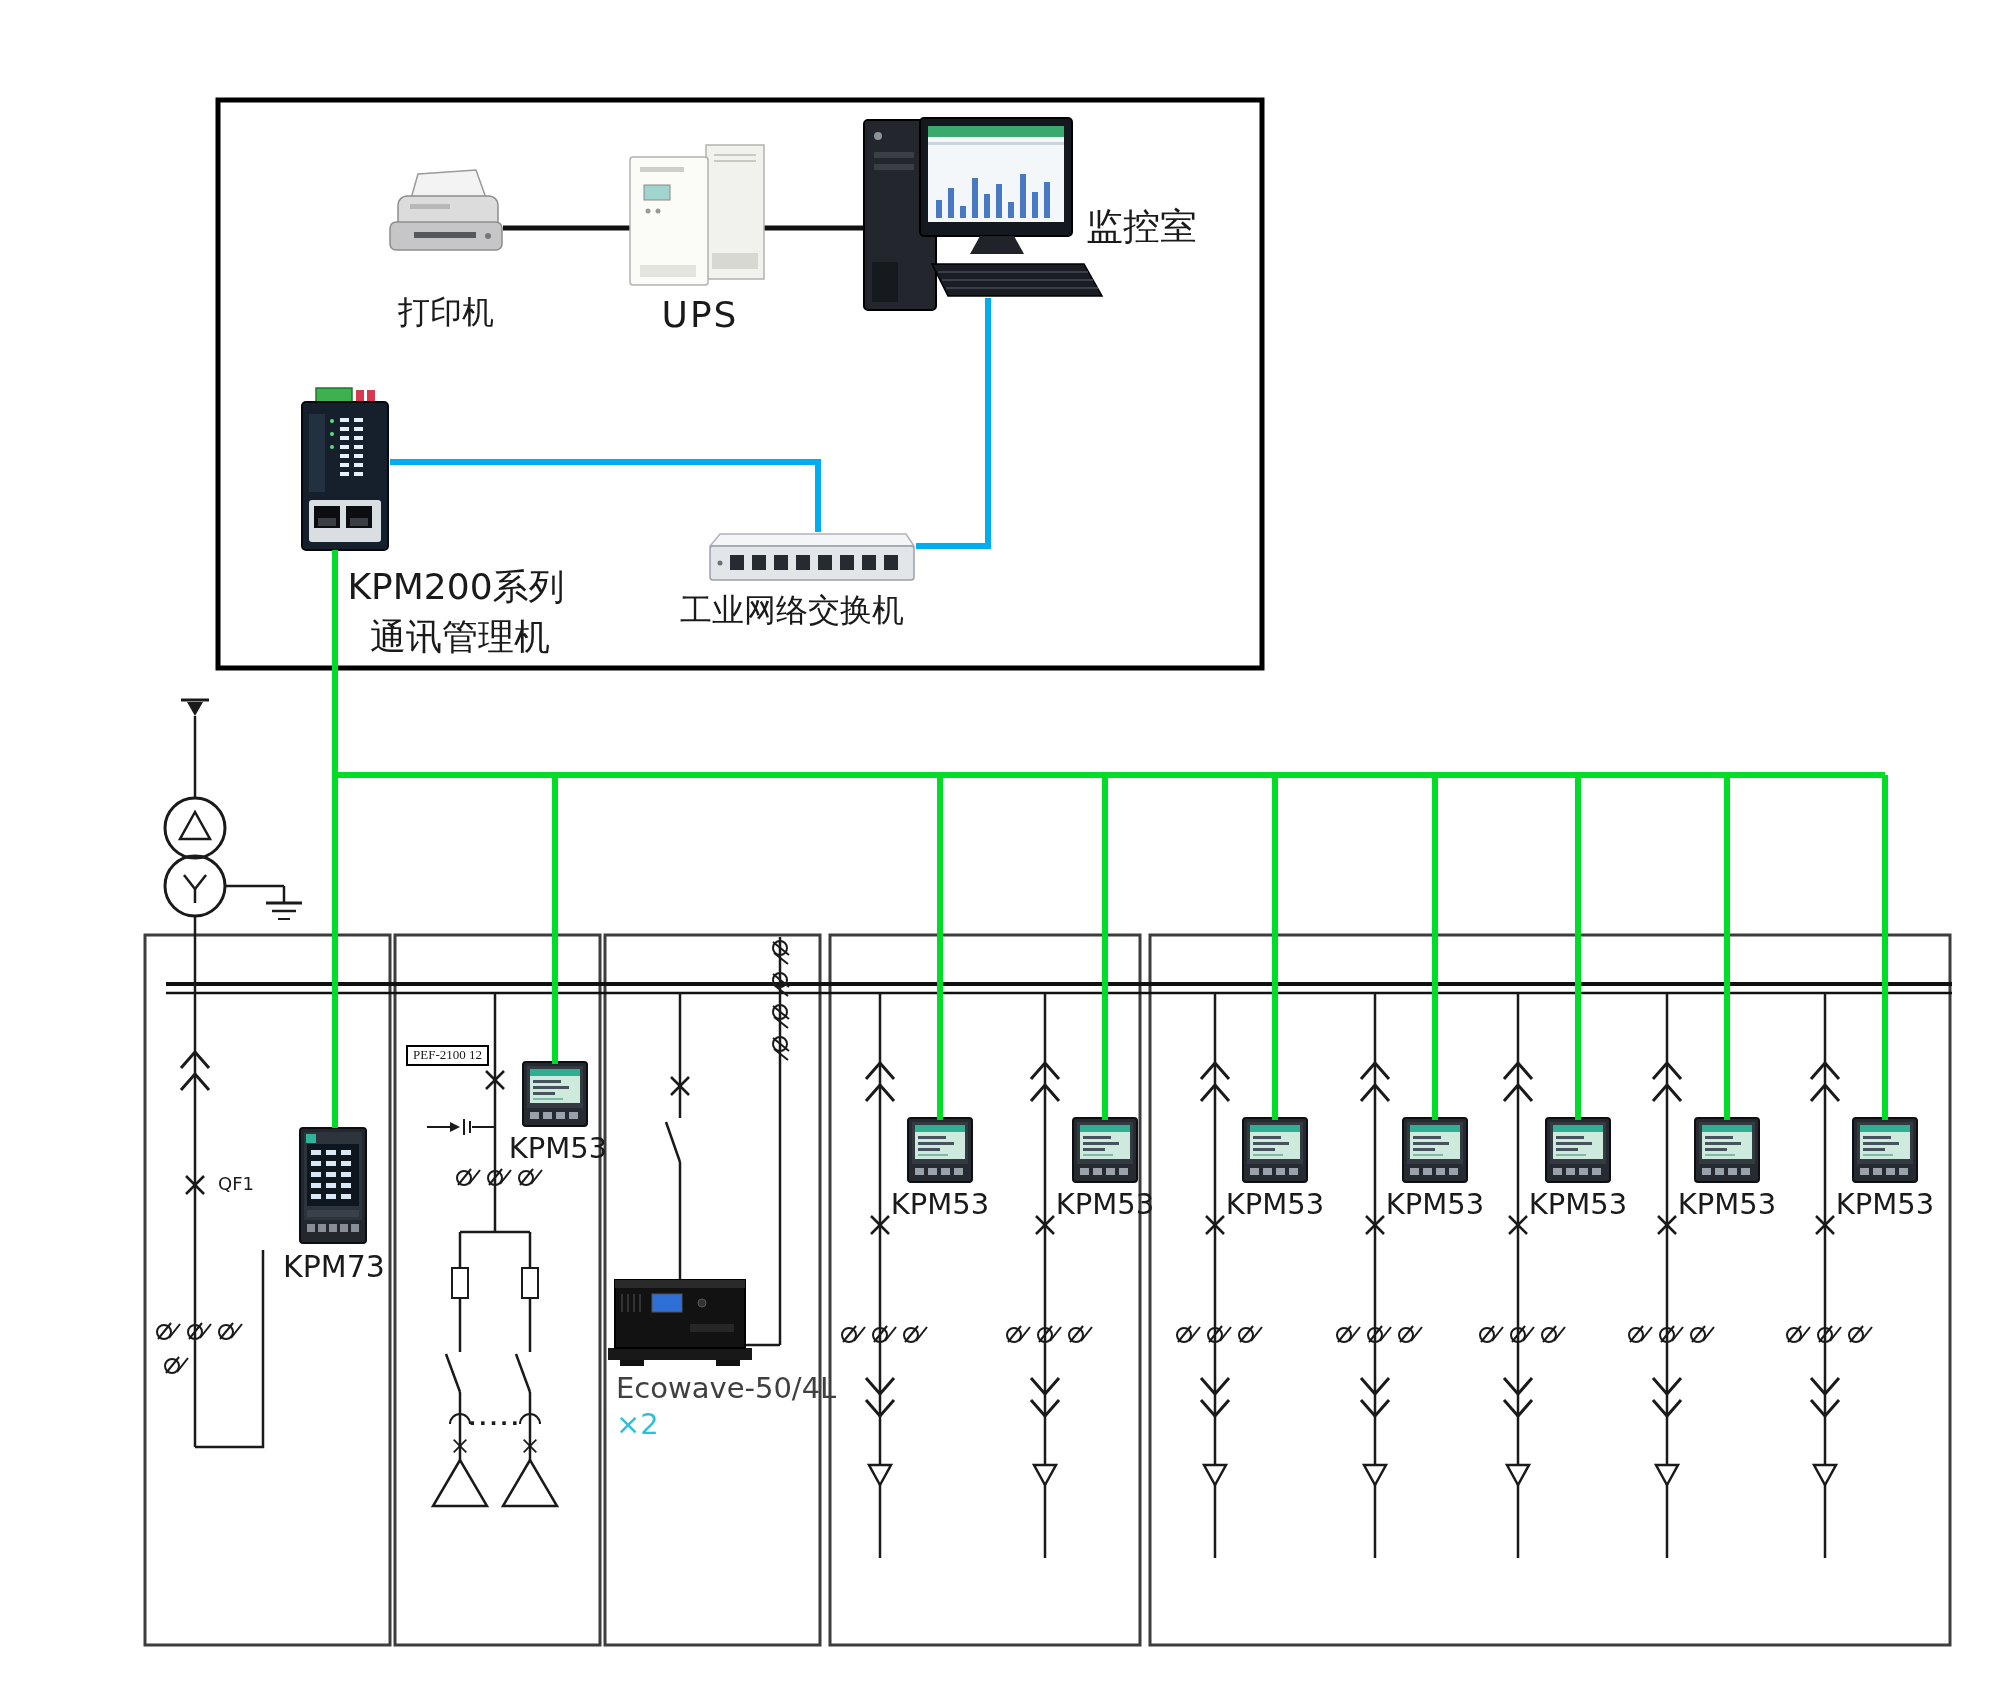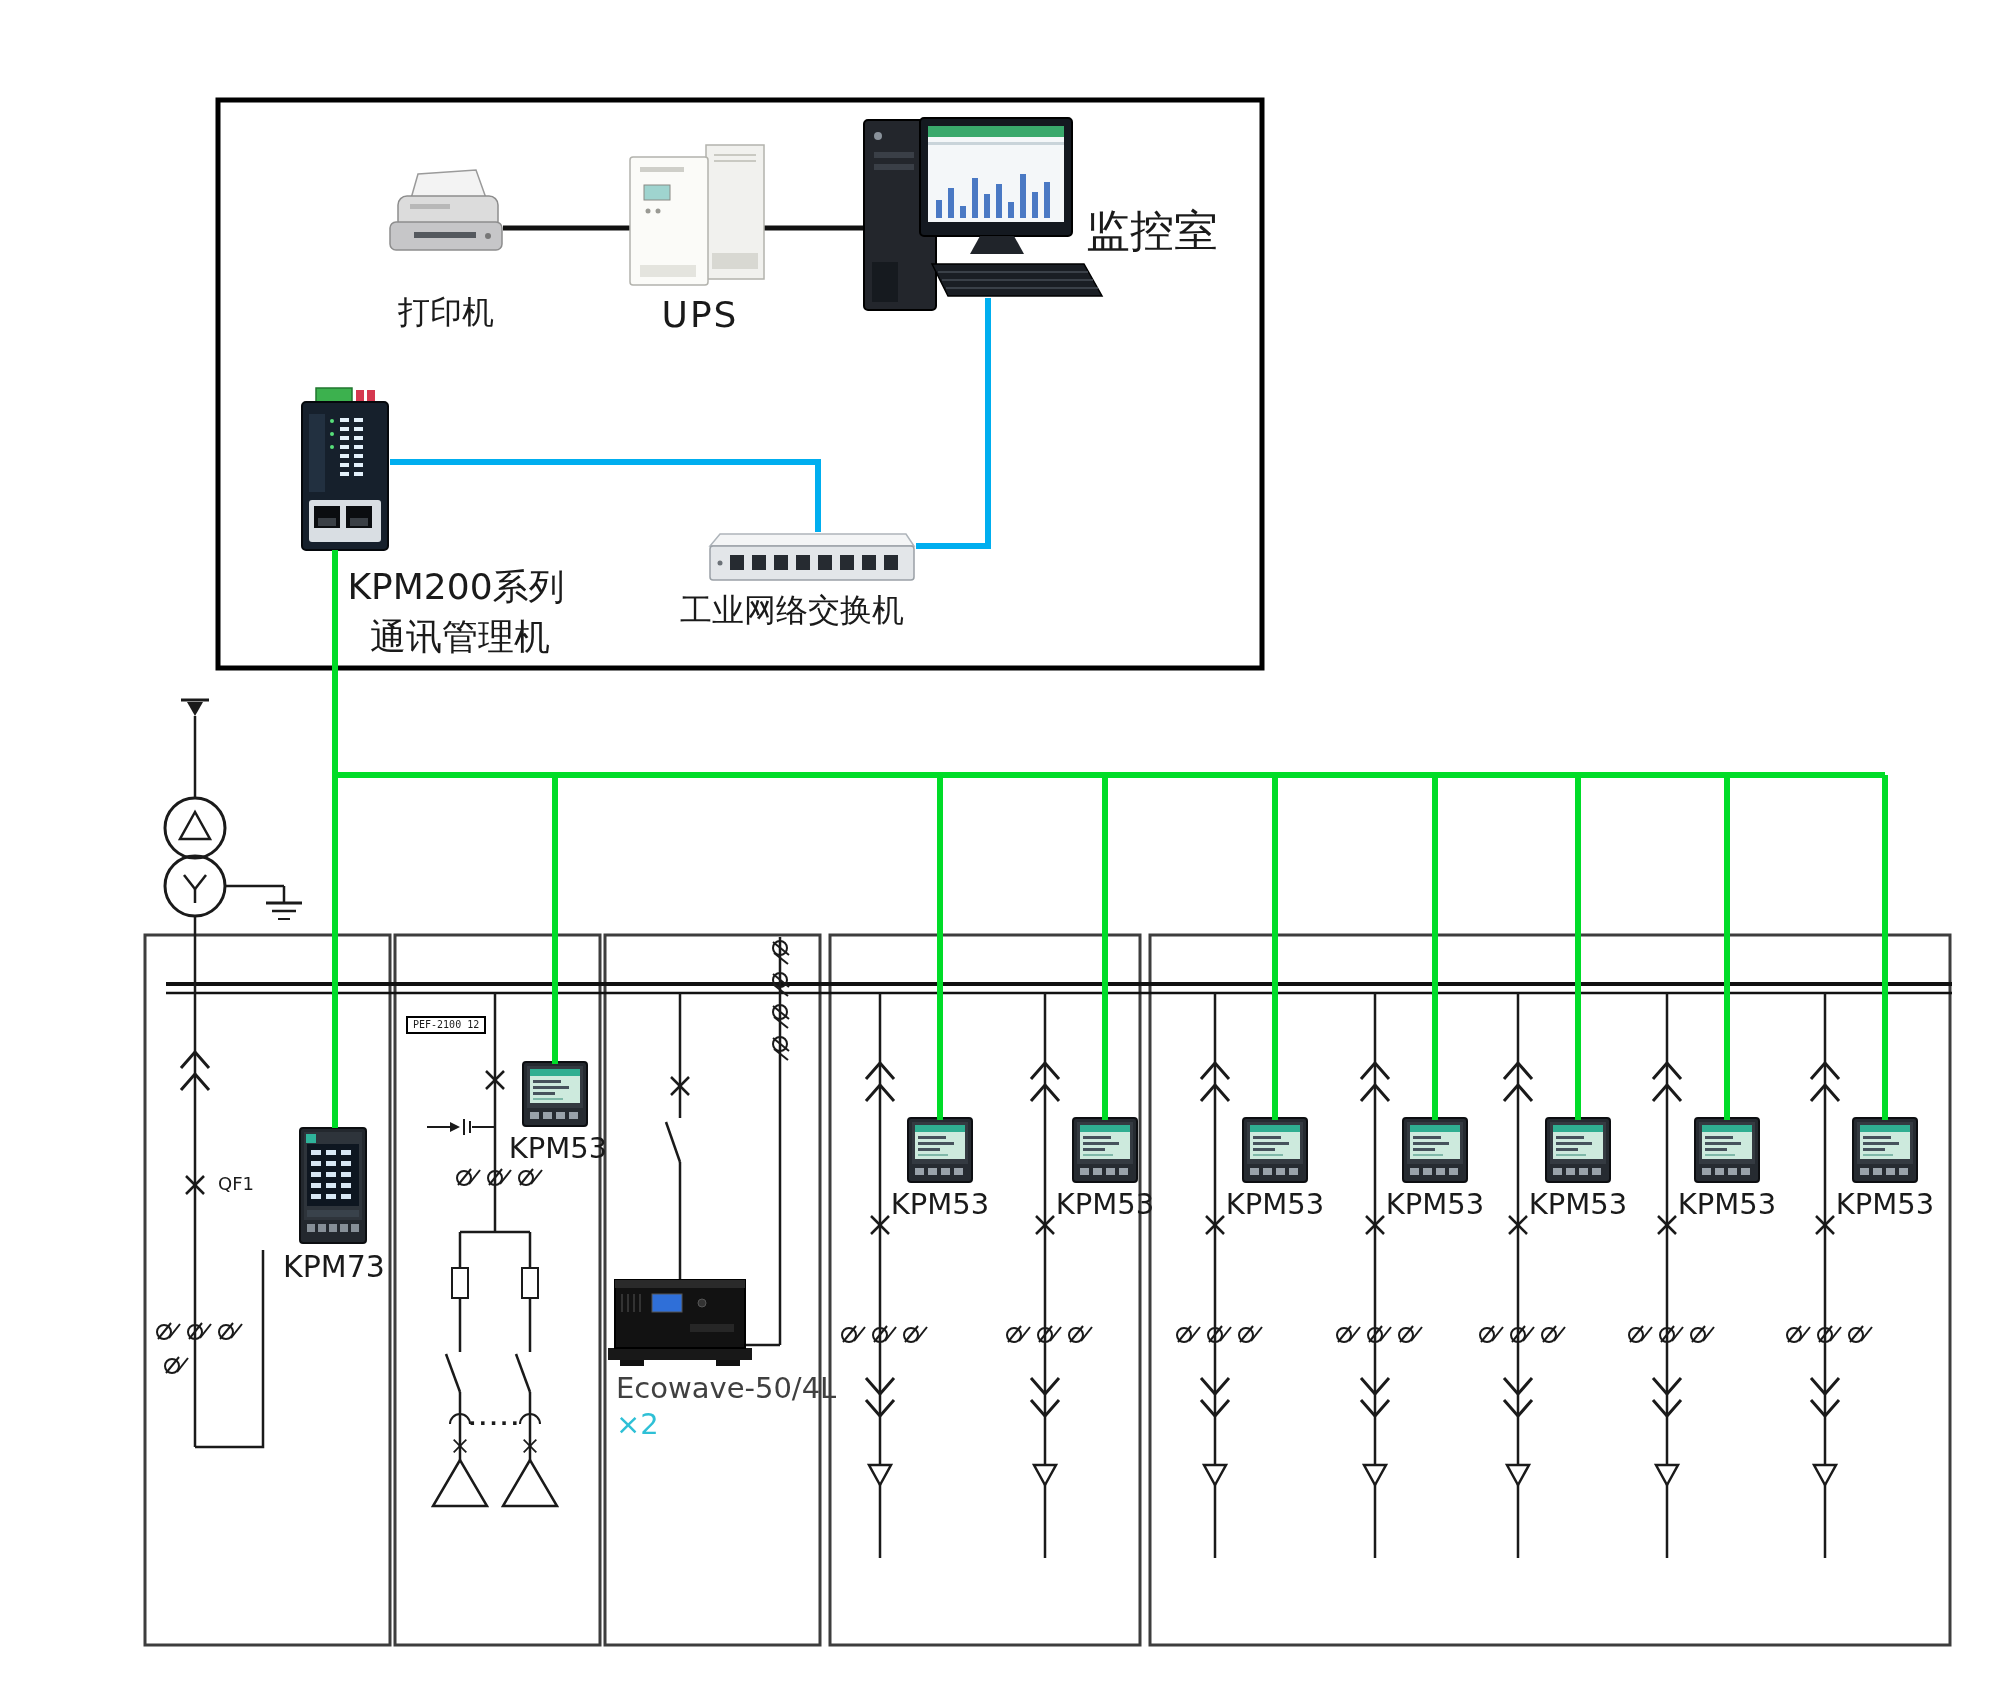--- a/index.html
+++ b/index.html
@@ -344,28 +344,28 @@
   <line x1="1275" y1="775" x2="1275" y2="1120"></line>
   <line x1="1435" y1="775" x2="1435" y2="1120"></line>
   <line x1="1578" y1="775" x2="1578" y2="1120"></line>
   <line x1="1727" y1="775" x2="1727" y2="1120"></line>
   <line x1="1885" y1="775" x2="1885" y2="1120"></line>
 </g>
 </svg>
 
 <div class="lbl ctr" style="left:446px;top:294px;font-size:32px;">打印机</div>
 <div class="lbl ctr" style="left:700px;top:294px;font-size:36px;letter-spacing:2px;">UPS</div>
-<div class="lbl" style="left:1086px;top:206px;font-size:44px;font-weight:500;text-align:right;">监控室</div>
+<div class="lbl" style="left:1086px;top:206px;font-size:37px;font-weight:500;text-align:right;">监控室</div>
 <div class="lbl ctr" style="left:456px;top:566px;font-size:36px;">KPM200系列</div>
 <div class="lbl ctr" style="left:460px;top:616px;font-size:36px;">通讯管理机</div>
 <div class="lbl ctr" style="left:792px;top:592px;font-size:32px;">工业网络交换机</div>
 
 <div class="lbl" style="left:218px;top:1174px;font-size:18px;">QF1</div>
 <div class="lbl ctr" style="left:334px;top:1250px;font-size:30px;text-align:right;">KPM73</div>
-<div class="lbl boxed" style="left:406px;top:1016px;font-size:10px;">PEF-2100 12</div>
+<div class="lbl boxed" style="left:406px;top:1045px;font-size:13px;font-family:Liberation Serif, serif;">PEF-2100 12</div>
 <div class="lbl ctr" style="left:558px;top:1132px;font-size:29px;">KPM53</div>
 <div class="lbl ctr" style="left:495px;top:1412px;font-size:20px;letter-spacing:3px;font-weight:700;">·····</div>
 
 <div class="lbl" style="left:616px;top:1372px;font-size:29px;color:#404040;">Ecowave-50/4L</div>
 <div class="lbl" style="left:616px;top:1408px;font-size:29px;color:#2EC0D6;">×2</div>
 
 <div class="lbl ctr" style="left:940px;top:1188px;font-size:29px;">KPM53</div>
 <div class="lbl ctr" style="left:1105px;top:1188px;font-size:29px;">KPM53</div>
 <div class="lbl ctr" style="left:1275px;top:1188px;font-size:29px;">KPM53</div>
 <div class="lbl ctr" style="left:1435px;top:1188px;font-size:29px;">KPM53</div>

